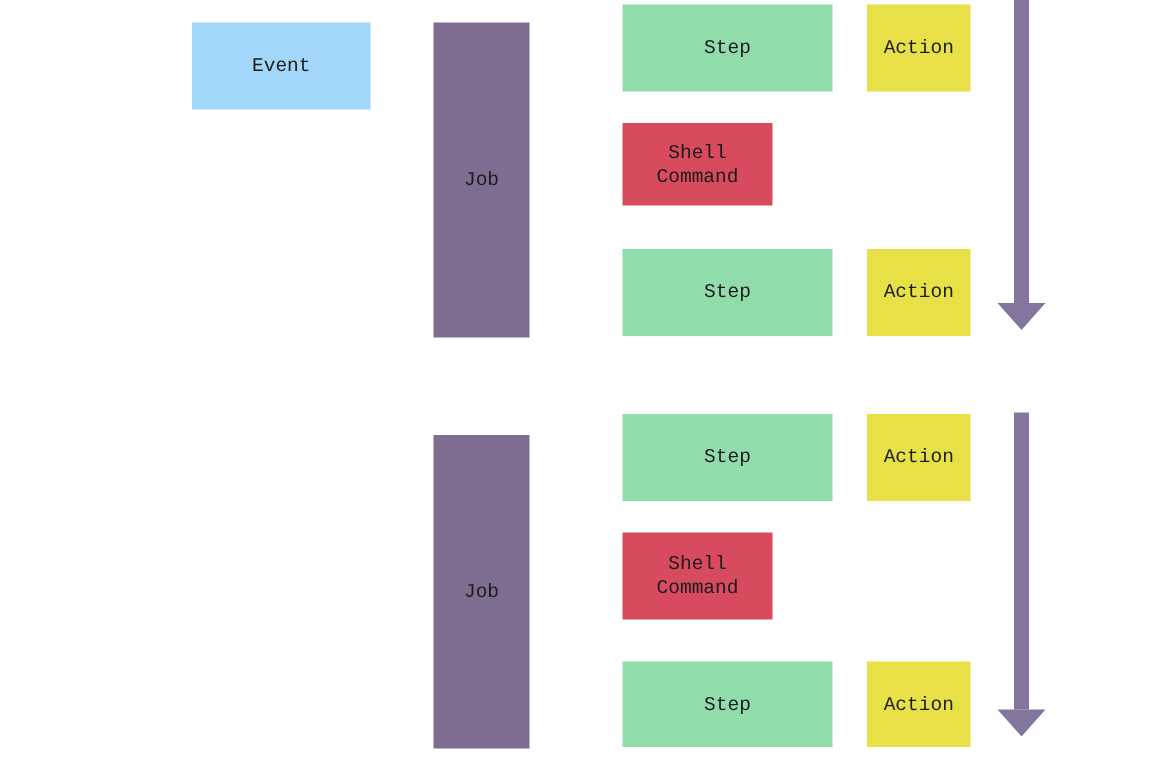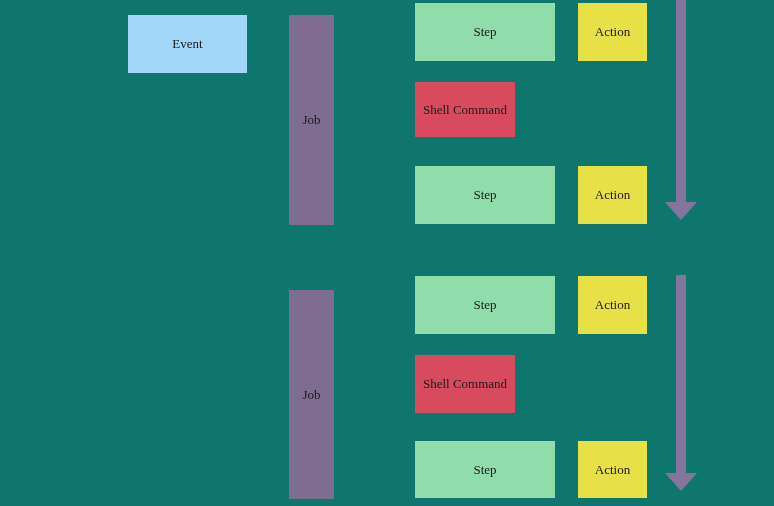--- a/index.html
+++ b/index.html
@@ -4,36 +4,36 @@
 <style>
   html, body {
     margin: 0;
     padding: 0;
     background: #000000;
   }
   #canvas {
     position: relative;
     width: 774px;
     height: 506px;
-    background: #0f766e;
+    background: #ffffff;
     overflow: hidden;
-    font-family: Liberation Serif, serif;
+    font-family: Liberation Mono, monospace;
   }
   .node {
     position: absolute;
     display: flex;
     align-items: center;
     justify-content: center;
     text-align: center;
     font-size: 13px;
     color: #1b1b1b;
     line-height: 1.2;
   }
   .event-node  { left: 128px; top: 15px;  width: 119px; height: 58px; background: #a3d7fa; }
-  .job-node    { left: 289px; width: 45px; background: #7e6d91; }
+  .job-node    { left: 289px; width: 64px; background: #7e6d91; }
   .job-1       { top: 15px;  height: 210px; }
   .job-2       { top: 290px; height: 209px; }
   .step-node   { left: 415px; width: 140px; background: #90dcaa; }
   .shell-node  { left: 415px; width: 100px; background: #d84a5e; }
   .action-node { left: 578px; width: 69px;  background: #e7e147; }
   .g1-row1 { top: 3px;   height: 58px; }
   .g1-row2 { top: 82px;  height: 55px; }
   .g1-row3 { top: 166px; height: 58px; }
   .g2-row1 { top: 276px; height: 58px; }
   .g2-row2 { top: 355px; height: 58px; }

